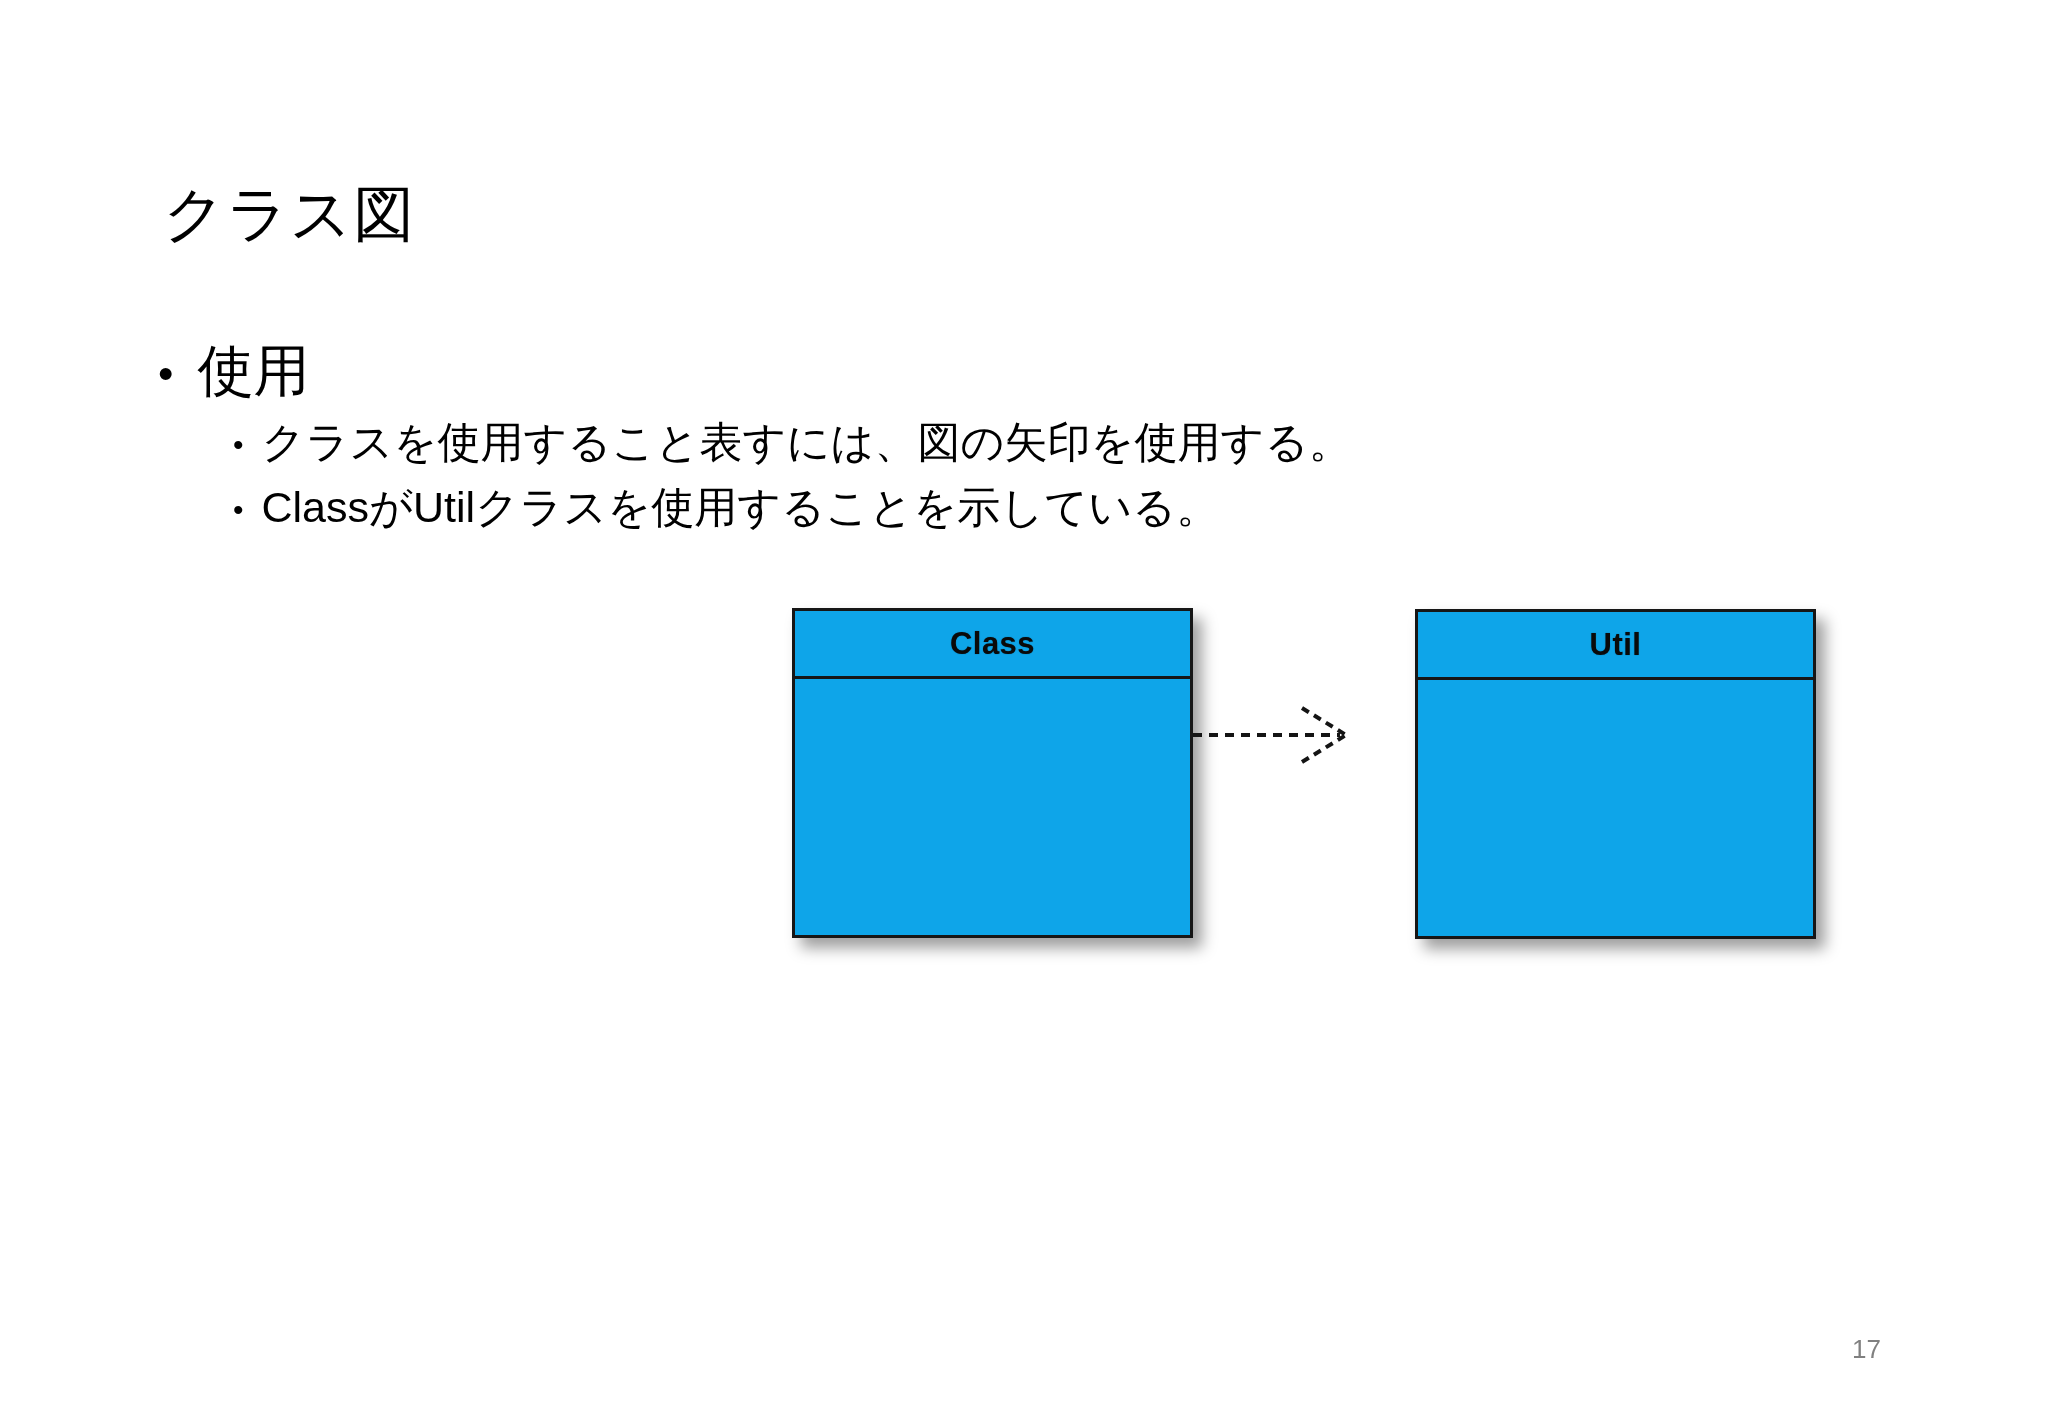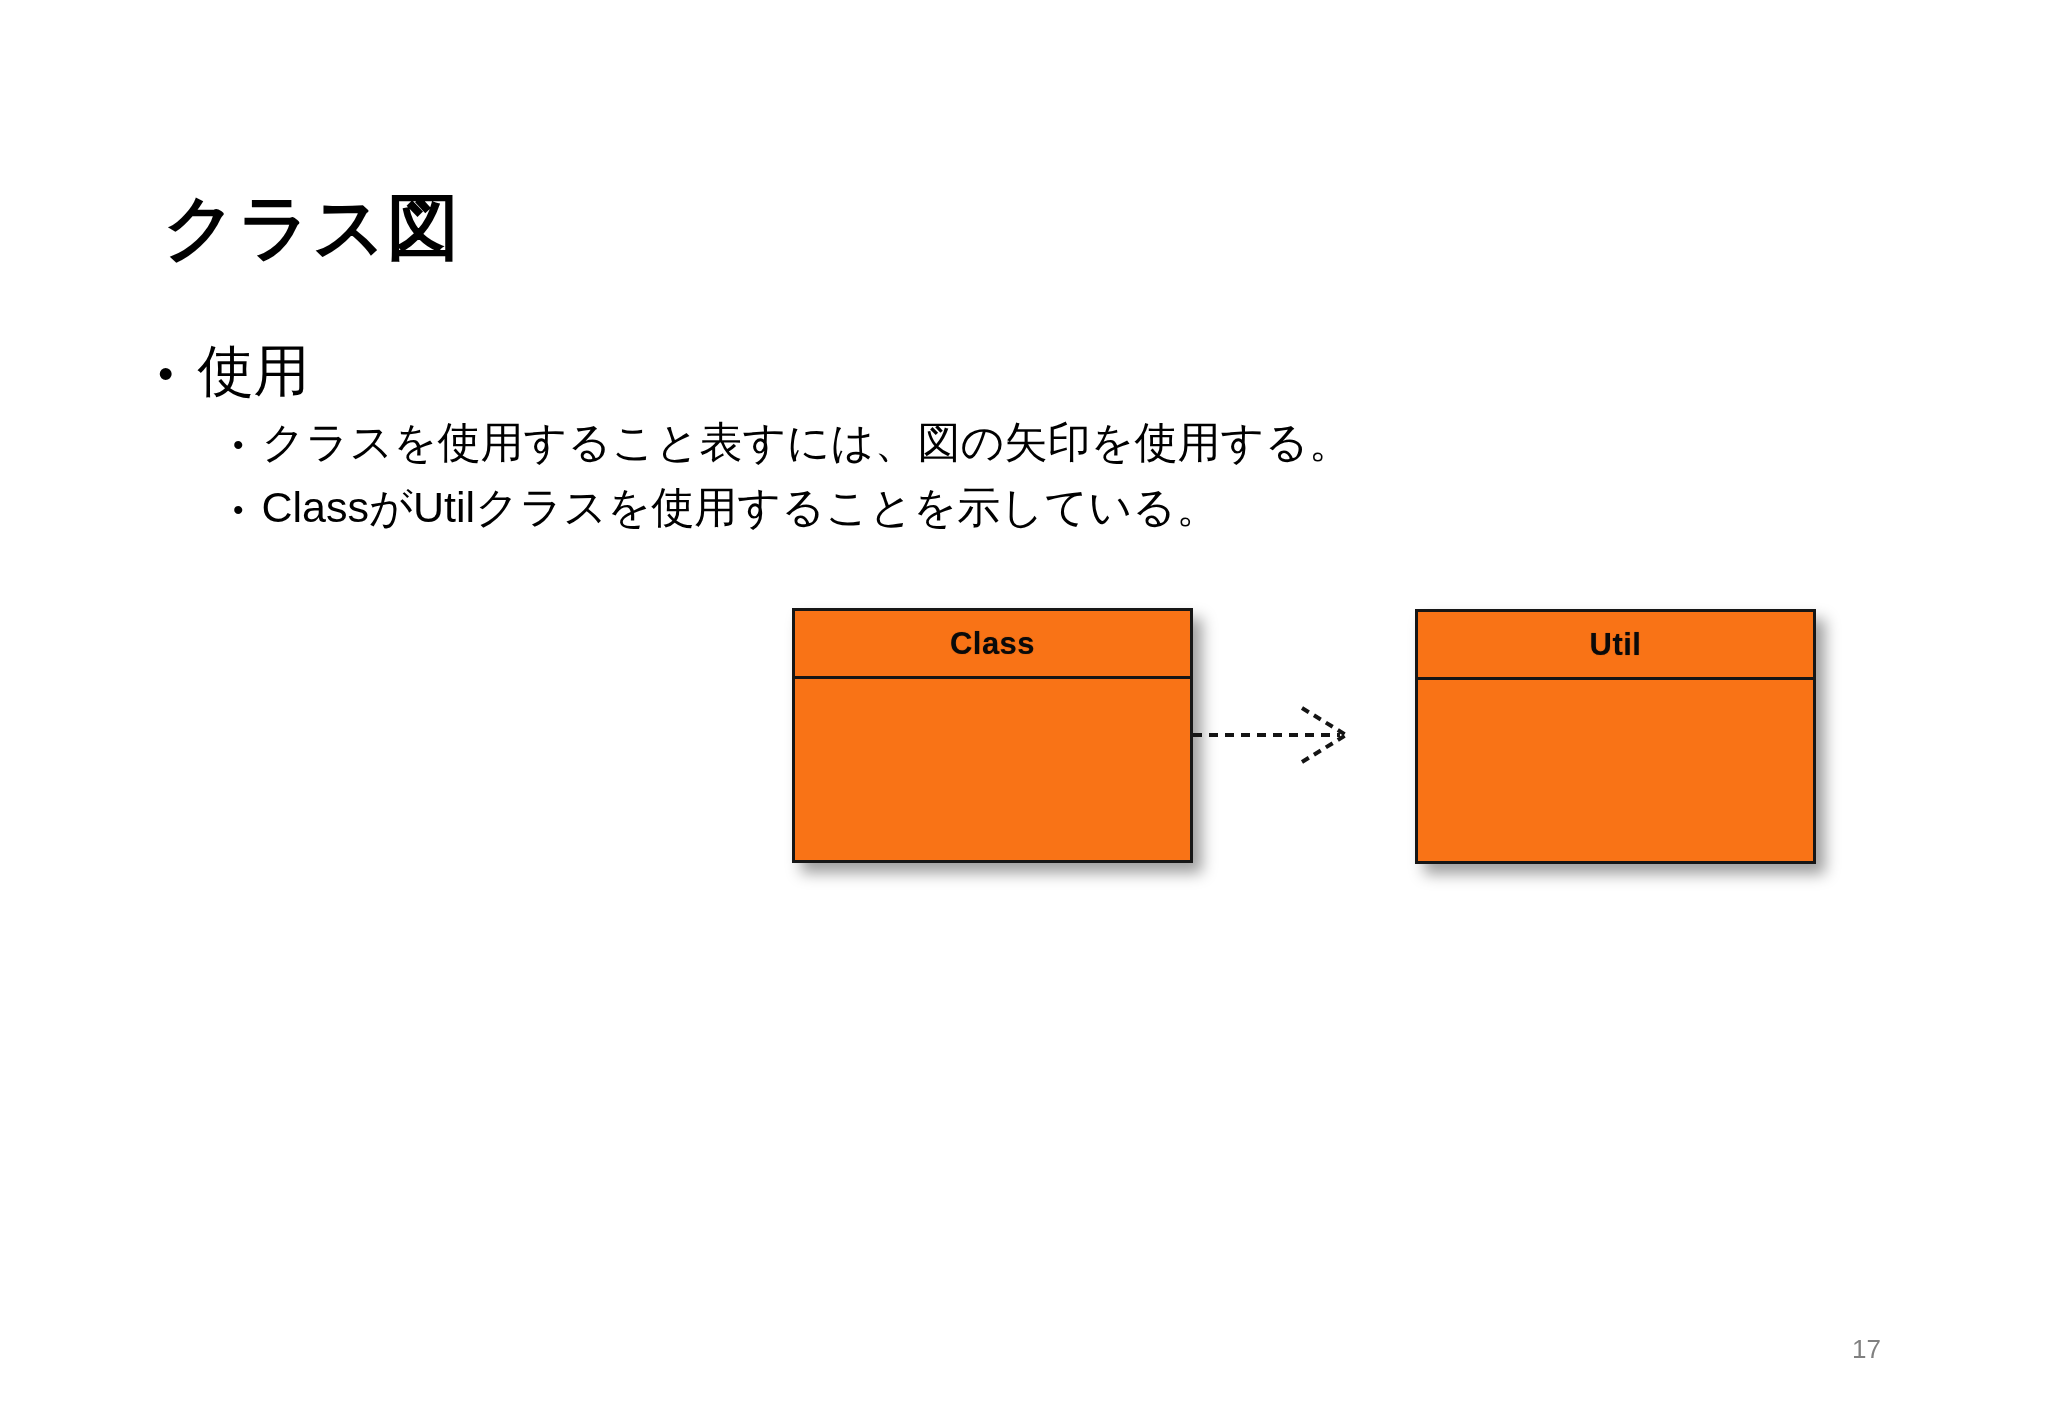--- a/index.html
+++ b/index.html
@@ -14,25 +14,25 @@
   .slide {
     position: relative;
     width: 2048px;
     height: 1418px;
     background: #ffffff;
   }
   .slide-title {
     position: absolute;
     left: 163px;
     top: 138px;
-    font-size: 72px;
+    font-size: 61px;
     line-height: 1.15;
     color: #000000;
     letter-spacing: 1px;
-    font-weight: 700;
+    font-weight: 400;
   }
   .bullet-row {
     position: absolute;
     display: flex;
     align-items: center;
     color: #000000;
     white-space: nowrap;
   }
   .bullet-l1 {
     left: 158px;
@@ -55,22 +55,22 @@
     line-height: 1;
     transform: translateY(2px);
   }
   .bullet-l2.line-1 { top: 414px; }
   .bullet-l2.line-2 { top: 479px; }
 
   
   .uml-class-box {
     position: absolute;
     width: 401px;
-    height: 255px;
-    background: #f97316;
+    height: 330px;
+    background: #0ea5e9;
     border: 3px solid #161616;
     box-sizing: border-box;
     box-shadow: 9px 10px 14px rgba(0,0,0,0.38);
   }
   .uml-class-box.class-box { left: 792px; top: 608px; }
   .uml-class-box.util-box  { left: 1415px; top: 609px; }
   .uml-header {
     height: 65px;
     border-bottom: 3px solid #161616;
     display: flex;

